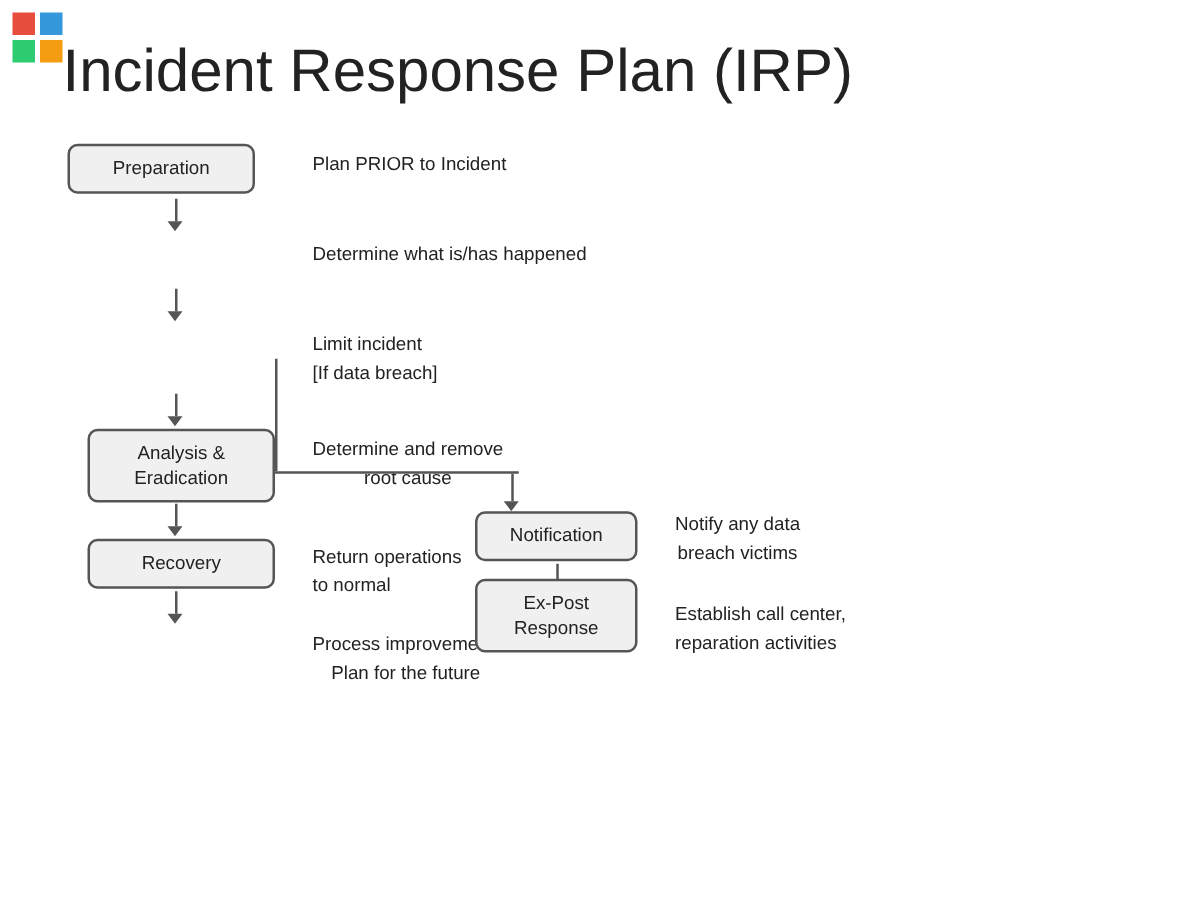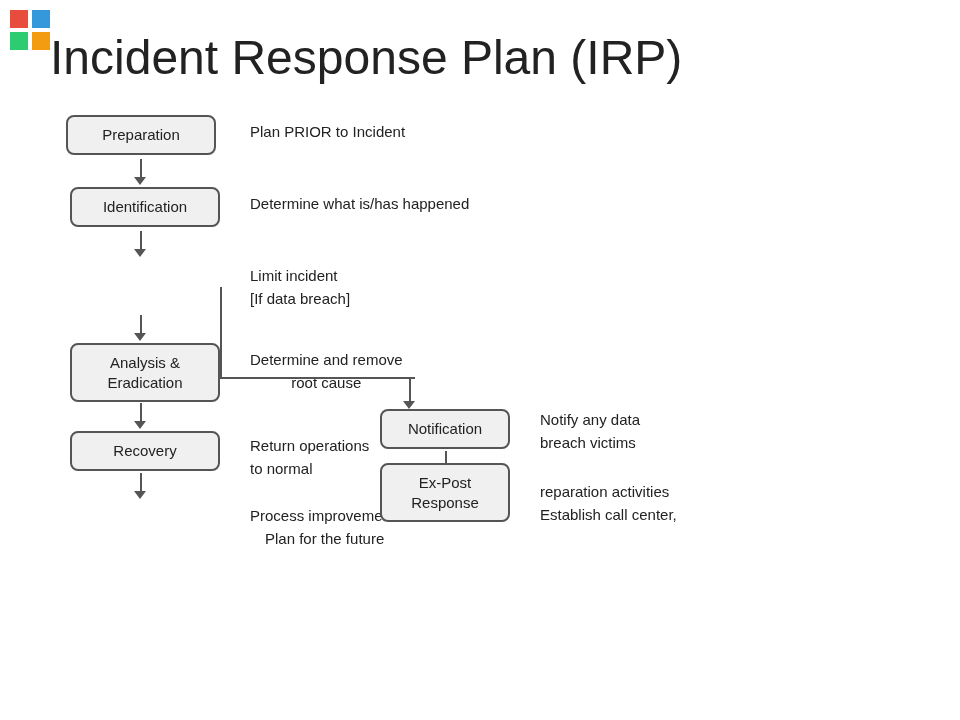--- a/index.html
+++ b/index.html
@@ -69,30 +69,27 @@
     <div class="deco-row">
       <div class="deco-sq" style="background:#2ecc71;"></div>
       <div class="deco-sq" style="background:#f39c12;"></div>
     </div>
   </div>
 
   <h1 class="main-title">Incident Response Plan (IRP)</h1>
 
   <div style="position: relative; width: 900px; height: 540px; margin-left: 10px;">
 
-    <div class="box" style="position:absolute; top:0; left:16px; min-width:150px;">
+    <div class="box" style="position:absolute; top:0; left:4px; min-width:150px;">
       <span>Preparation</span>
     </div>
 
     <div style="position:absolute; top:44px; left:90px; width:2px; height:18px; background:#555;"></div>
     <div style="position:absolute; top:62px; left:84px; width:0; height:0; border-left:6px solid transparent; border-right:6px solid transparent; border-top:8px solid #555;"></div>
 
-    <div class="box" style="position:absolute; top:72px; left:20px; min-width:150px;">
-      <span>Identification</span>
-    </div>
 
     <div style="position:absolute; top:116px; left:90px; width:2px; height:18px; background:#555;"></div>
     <div style="position:absolute; top:134px; left:84px; width:0; height:0; border-left:6px solid transparent; border-right:6px solid transparent; border-top:8px solid #555;"></div>
 
 
     <div style="position:absolute; top:200px; left:90px; width:2px; height:18px; background:#555;"></div>
     <div style="position:absolute; top:218px; left:84px; width:0; height:0; border-left:6px solid transparent; border-right:6px solid transparent; border-top:8px solid #555;"></div>
 
     <div class="box" style="position:absolute; top:228px; left:20px; min-width:150px;">
       <span>Analysis &amp;<br>Eradication</span>
@@ -147,24 +144,24 @@
       <span>Notification</span>
     </div>
 
     <div style="position:absolute; top:336px; left:395px; width:2px; height:18px; background:#555;"></div>
     <div style="position:absolute; top:354px; left:389px; width:0; height:0; border-left:6px solid transparent; border-right:6px solid transparent; border-top:8px solid #555;"></div>
 
     <div class="box" style="position:absolute; top:348px; left:330px; min-width:130px;">
       <span>Ex-Post<br>Response</span>
     </div>
 
-    <div style="position:absolute; top:294px; left:490px; font-size:15px; color:#222; line-height:1.5;">
+    <div style="position:absolute; top:294px; left:490px; font-size:15px; color:#222; line-height:1.5;text-align:center;">
       <div>Notify any data</div>
       <div>breach victims</div>
     </div>
 
     <div style="position:absolute; top:366px; left:490px; font-size:15px; color:#222; line-height:1.5;">
+      <div>Establish call center,</div>
       <div>reparation activities</div>
-      <div>Establish call center,</div>
     </div>
 
   </div>
 </div>
 
 </body></html>

